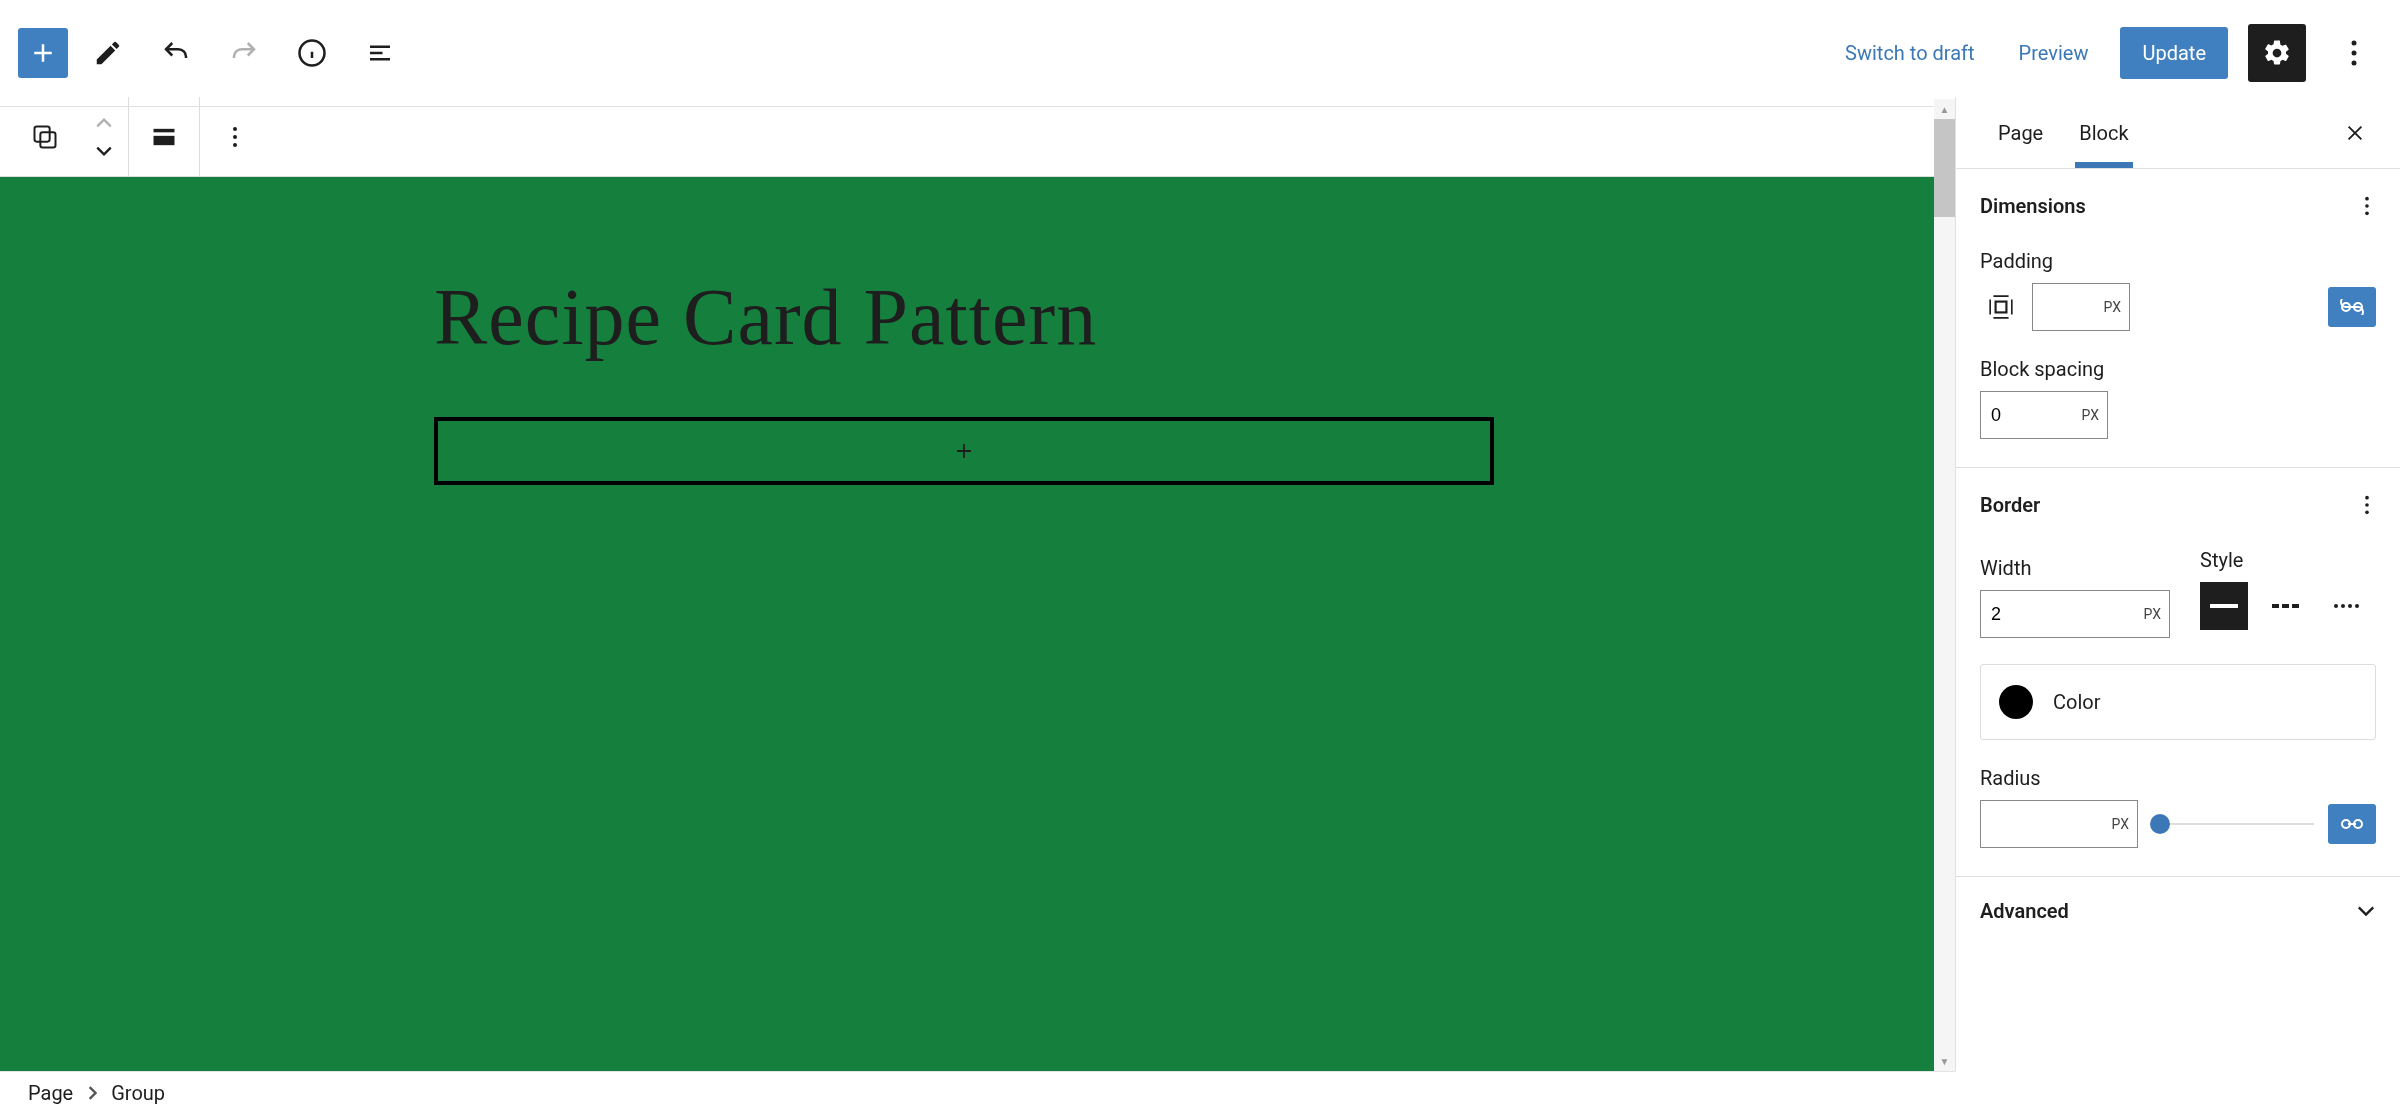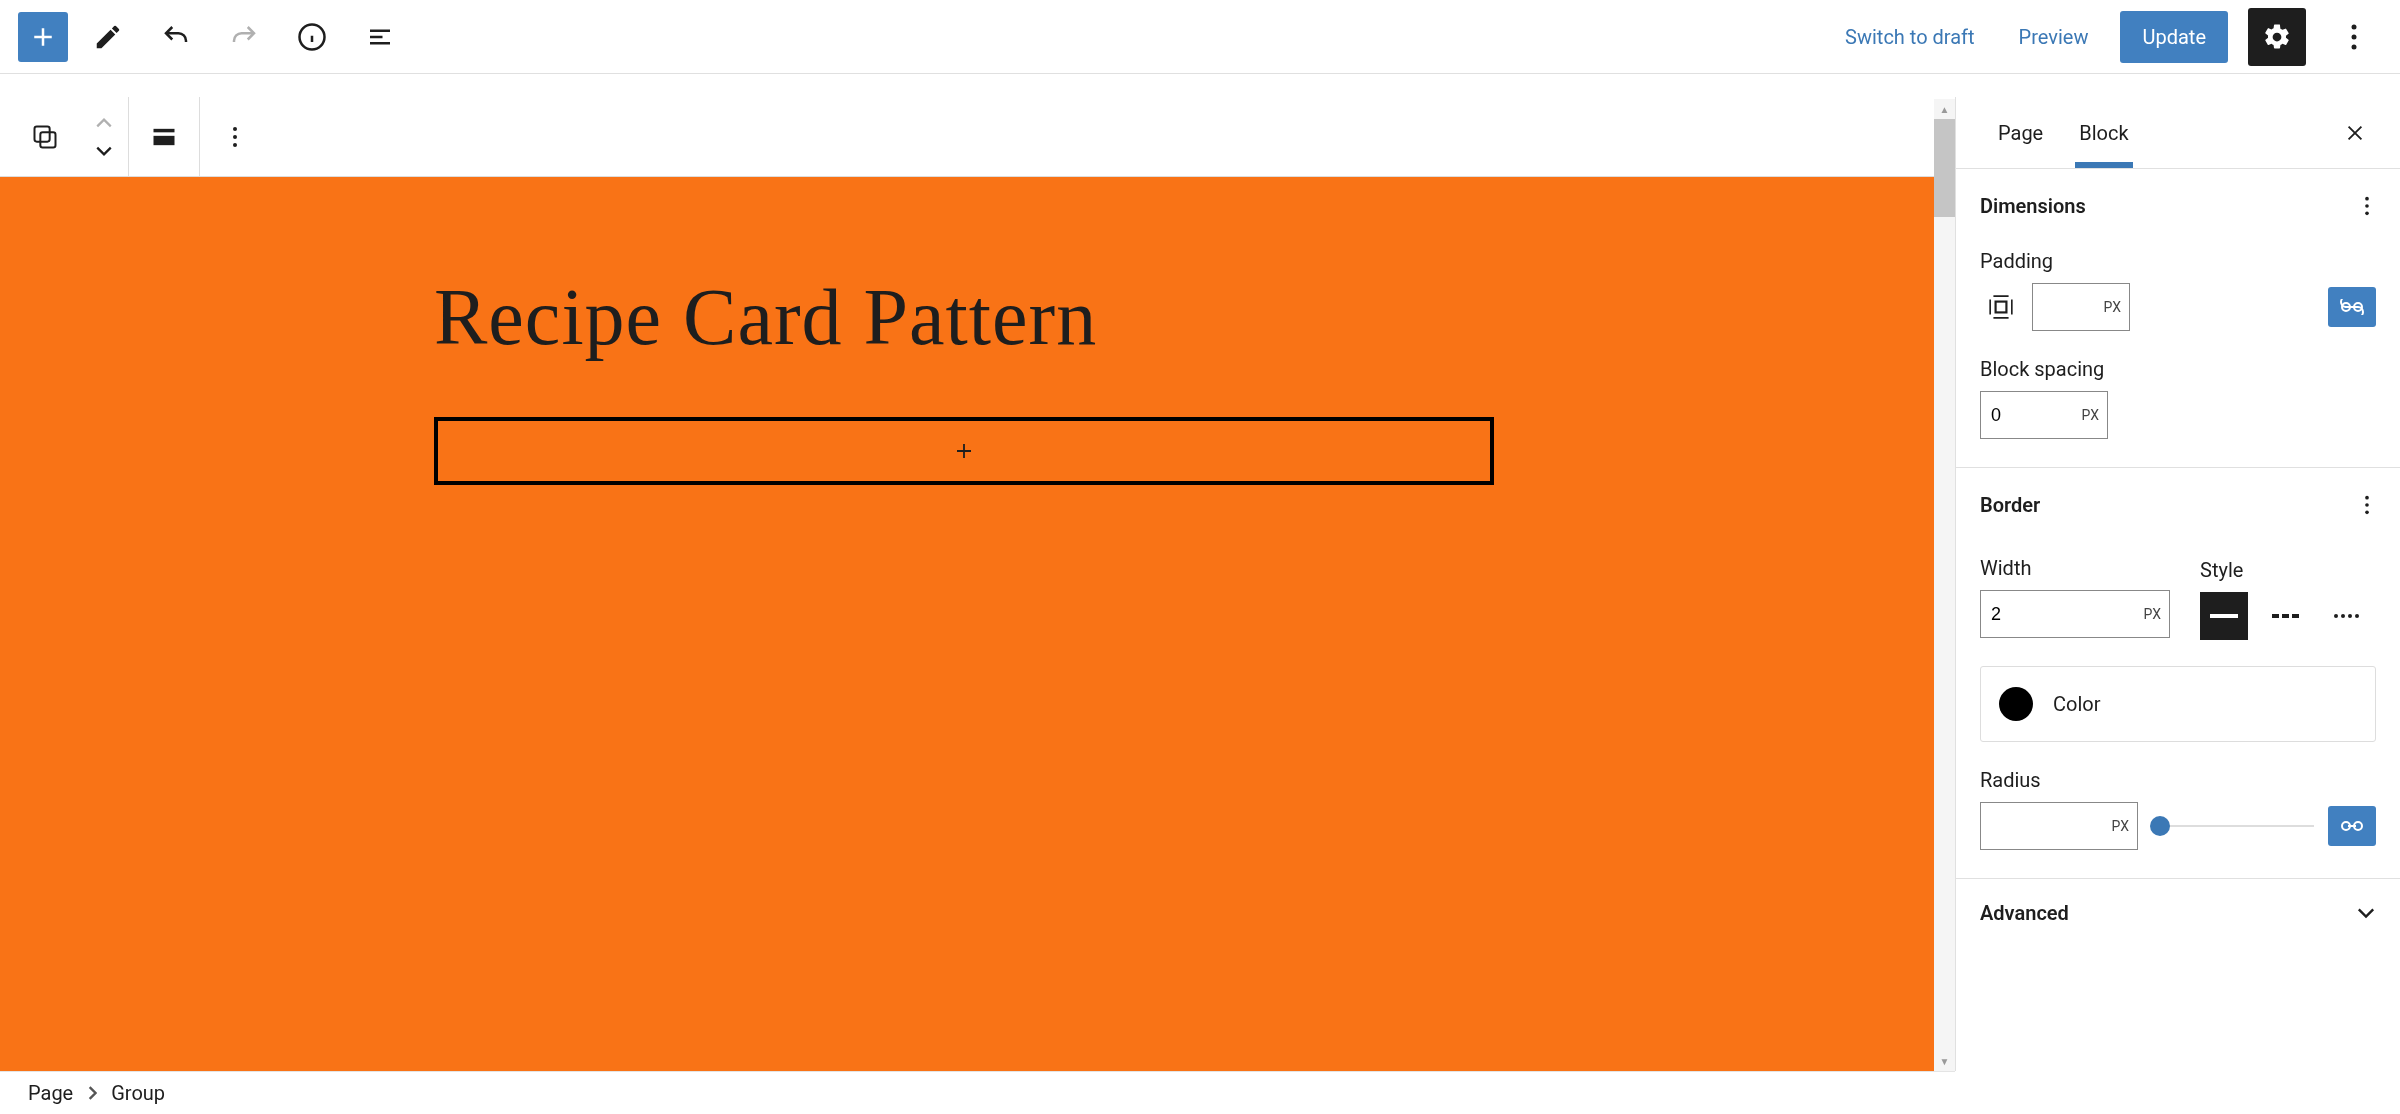--- a/index.html
+++ b/index.html
@@ -1,39 +1,39 @@
 <!DOCTYPE html>
 <html><head>
 <meta charset="utf-8">
 <style>
 * { box-sizing: border-box; margin: 0; padding: 0; }
 body { font-family: -apple-system, BlinkMacSystemFont, "Segoe UI", Roboto, sans-serif; font-size: 13px; color: #1e1e1e; background: #fff; width: 2400px; height: 1114px; overflow: hidden; position: relative; }
 
 
-.top-bar { height: 74px; border-bottom: 1px solid #e0e0e0; display: flex; align-items: center; padding: 0 18px; }
+.top-bar { height: 107px; border-bottom: 1px solid #e0e0e0; display: flex; align-items: center; padding: 0 18px; }
 .top-left { display: flex; align-items: center; gap: 12px; }
 .btn-primary-square { width: 50px; height: 50px; background: #4180c0; border-radius: 3px; display: flex; align-items: center; justify-content: center; cursor: pointer; }
 .icon-btn { width: 56px; height: 56px; display: flex; align-items: center; justify-content: center; cursor: pointer; color: #1e1e1e; }
 .icon-btn.disabled { color: #b0b0b0; }
 .top-right { margin-left: auto; display: flex; align-items: center; gap: 20px; }
 .link-btn { color: #3b78b5; font-size: 20px; cursor: pointer; padding: 10px 12px; }
 .btn-primary { background: #4180c0; color: #fff; font-size: 20px; padding: 14px 22px; border-radius: 3px; cursor: pointer; }
 .btn-dark-square { width: 58px; height: 58px; background: #1e1e1e; color: #fff; display: flex; align-items: center; justify-content: center; cursor: pointer; border-radius: 3px; }
 
 
 .sec-bar { height: 80px; border-bottom: 1px solid #ddd; display: flex; align-items: center; padding-left: 14px; position: absolute; top: 97px; left: 0; width: 1955px; }
 .sec-group { display: flex; align-items: center; height: 100%; }
 .sec-divider { width: 1px; height: 80px; background: #ddd; margin: 0 4px; }
 .sec-btn { width: 62px; height: 60px; display: flex; align-items: center; justify-content: center; cursor: pointer; }
 .nav-arrows { display: flex; flex-direction: column; gap: 0; margin-left: 8px; }
 .nav-arrow { height: 28px; width: 40px; display: flex; align-items: center; justify-content: center; cursor: pointer; }
 .nav-arrow.up { color: #b0b0b0; }
 
 
-.canvas { position: absolute; top: 177px; left: 0; width: 1955px; height: 894px; overflow-y: auto; background: #f97316; padding-top: 95px; }
+.canvas { position: absolute; top: 177px; left: 0; width: 1955px; height: 894px; overflow-y: auto; background: #15803d; padding-top: 95px; }
 .canvas-inner { width: 1060px; margin: 0 0 0 434px; }
 .page-title { font-family: Georgia, 'Times New Roman', serif; font-size: 80px; font-weight: 400; color: #1e1e1e; letter-spacing: 1px; }
 .group-block { margin-top: 54px; border: 4px solid #000; height: 68px; display: flex; align-items: center; justify-content: center; cursor: pointer; }
 
 .scroll-track { position: absolute; top: 99px; left: 1934px; width: 21px; height: 972px; background: #f5f5f5; }
 .scroll-arrow { height: 20px; display: flex; align-items: center; justify-content: center; color: #999; font-size: 10px; }
 .scroll-arrow.top { position: absolute; top: 0; width: 100%; }
 .scroll-arrow.bot { position: absolute; bottom: 0; width: 100%; }
 .scroll-thumb { position: absolute; top: 20px; left: 0; width: 100%; height: 98px; background: #c5c5c5; }
 
@@ -272,21 +272,21 @@
 
     <div class="border-row">
       <div class="border-col border-col-wide">
         <div class="field-label" style="margin-top:8px">Width</div>
         <div class="num-input-wide">
           <input value="2" style="">
           <span class="num-unit">PX</span>
         </div>
       </div>
       <div class="border-col">
-        <div class="field-label" style="margin-top:10px">Style</div>
+        <div class="field-label" style="margin-top:0">Style</div>
         <div class="style-btns">
           <div class="style-btn active">
             <svg width="28" height="4" viewBox="0 0 28 4">
                 <rect width="28" height="4" fill="#fff"></rect>
               </svg>
           </div>
           <div class="style-btn">
             <svg width="28" height="4" viewBox="0 0 28 4">
                 <rect x="0" width="7" height="4" fill="#1e1e1e"></rect>
                 <rect x="10" width="7" height="4" fill="#1e1e1e"></rect>

